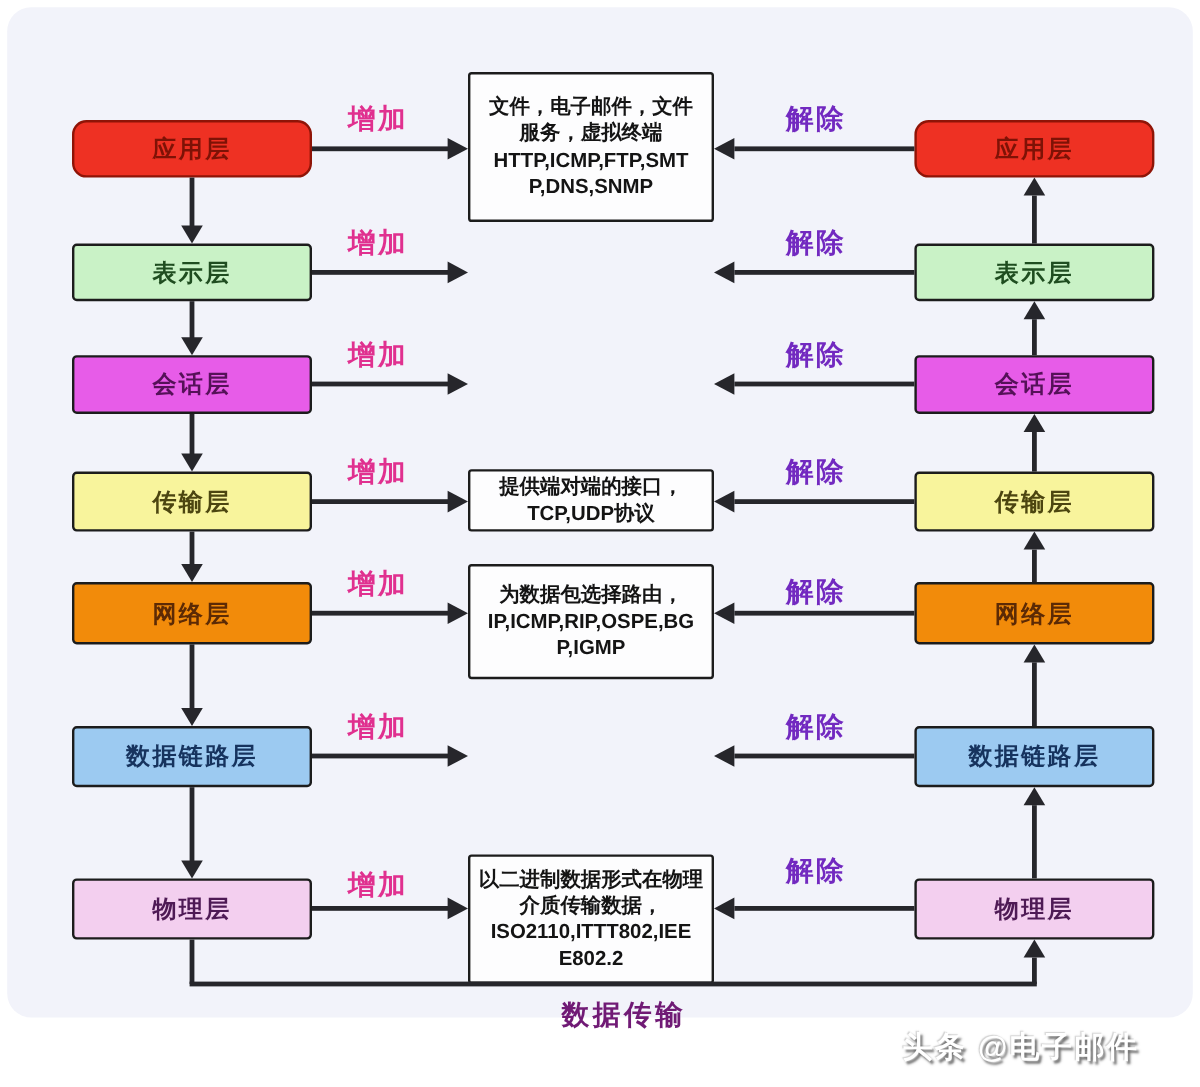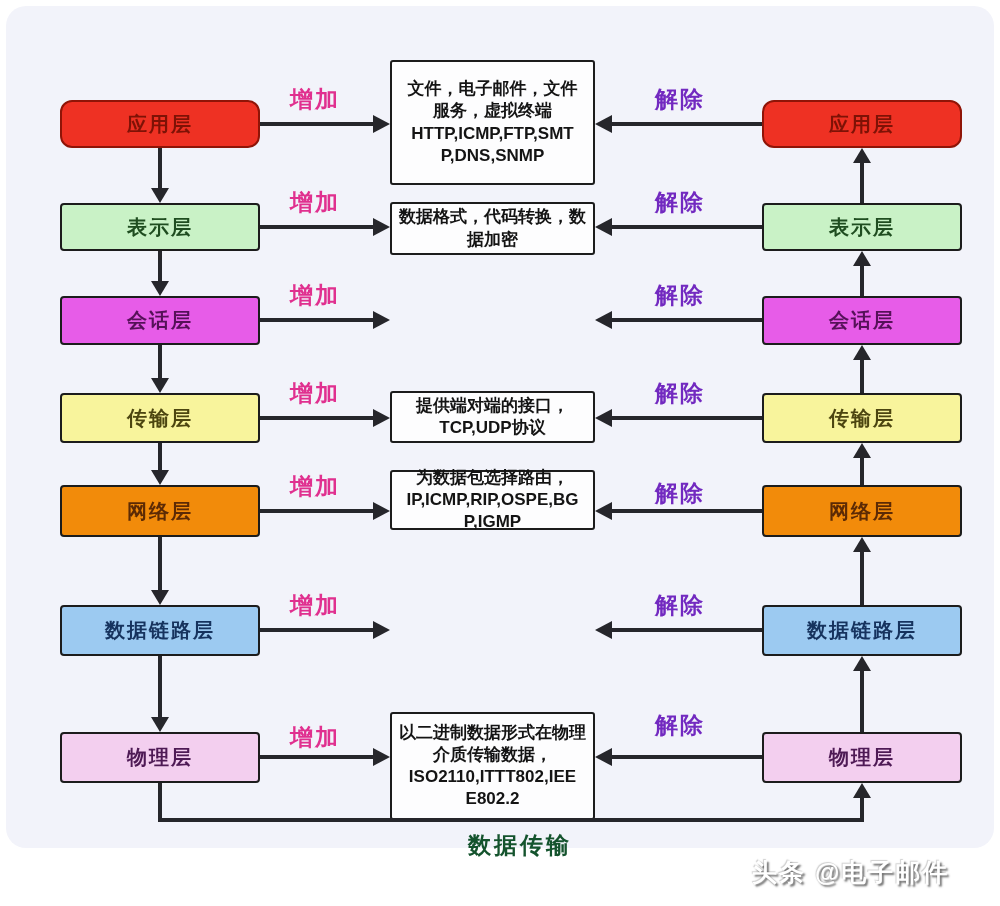--- a/index.html
+++ b/index.html
@@ -81,29 +81,25 @@
   <div class="layer-box" style="left: 762px; top: 732px; height: 51px; background-color: rgb(243, 207, 239); border-color: rgb(28, 28, 28); color: rgb(78, 26, 85);">
       <span>物理层</span>
     </div>
 
   <div class="desc-box" style="top:60px;height:125px;">
       <span class="desc-text">文件，电子邮件，文件
 服务，虚拟终端
 HTTP,ICMP,FTP,SMT
 P,DNS,SNMP</span>
     </div>
-  <div class="desc-box" style="top:202px;height:53px;">
-      <span class="desc-text">数据格式，代码转换，数
-据加密</span>
-    </div>
   <div class="desc-box" style="top:391px;height:52px;">
       <span class="desc-text">提供端对端的接口，
 TCP,UDP协议</span>
     </div>
-  <div class="desc-box" style="top:470px;height:60px;">
+  <div class="desc-box" style="top:470px;height:96px;">
       <span class="desc-text">为数据包选择路由，
 IP,ICMP,RIP,OSPE,BG
 P,IGMP</span>
     </div>
   <div class="desc-box" style="top:712px;height:108px;">
       <span class="desc-text">以二进制数据形式在物理
 介质传输数据，
 ISO2110,ITTT802,IEE
 E802.2</span>
     </div>
@@ -178,15 +174,15 @@
   <div class="flow-label add-label" style="top: 722px; color: rgb(224, 48, 143);">增加</div>
 
   <div class="flow-label remove-label" style="top: 84px; color: rgb(114, 41, 192);">解除</div>
   <div class="flow-label remove-label" style="top: 187px; color: rgb(114, 41, 192);">解除</div>
   <div class="flow-label remove-label" style="top: 280px; color: rgb(114, 41, 192);">解除</div>
   <div class="flow-label remove-label" style="top: 378px; color: rgb(114, 41, 192);">解除</div>
   <div class="flow-label remove-label" style="top: 478px; color: rgb(114, 41, 192);">解除</div>
   <div class="flow-label remove-label" style="top: 590px; color: rgb(114, 41, 192);">解除</div>
   <div class="flow-label remove-label" style="top: 710px; color: rgb(114, 41, 192);">解除</div>
 
-  <div class="bottom-label" style="color: #14532d;">数据传输</div>
+  <div class="bottom-label" style="color: #701a75;">数据传输</div>
   <div class="watermark">头条 @电子邮件</div>
 </div>
 
 </body></html>

